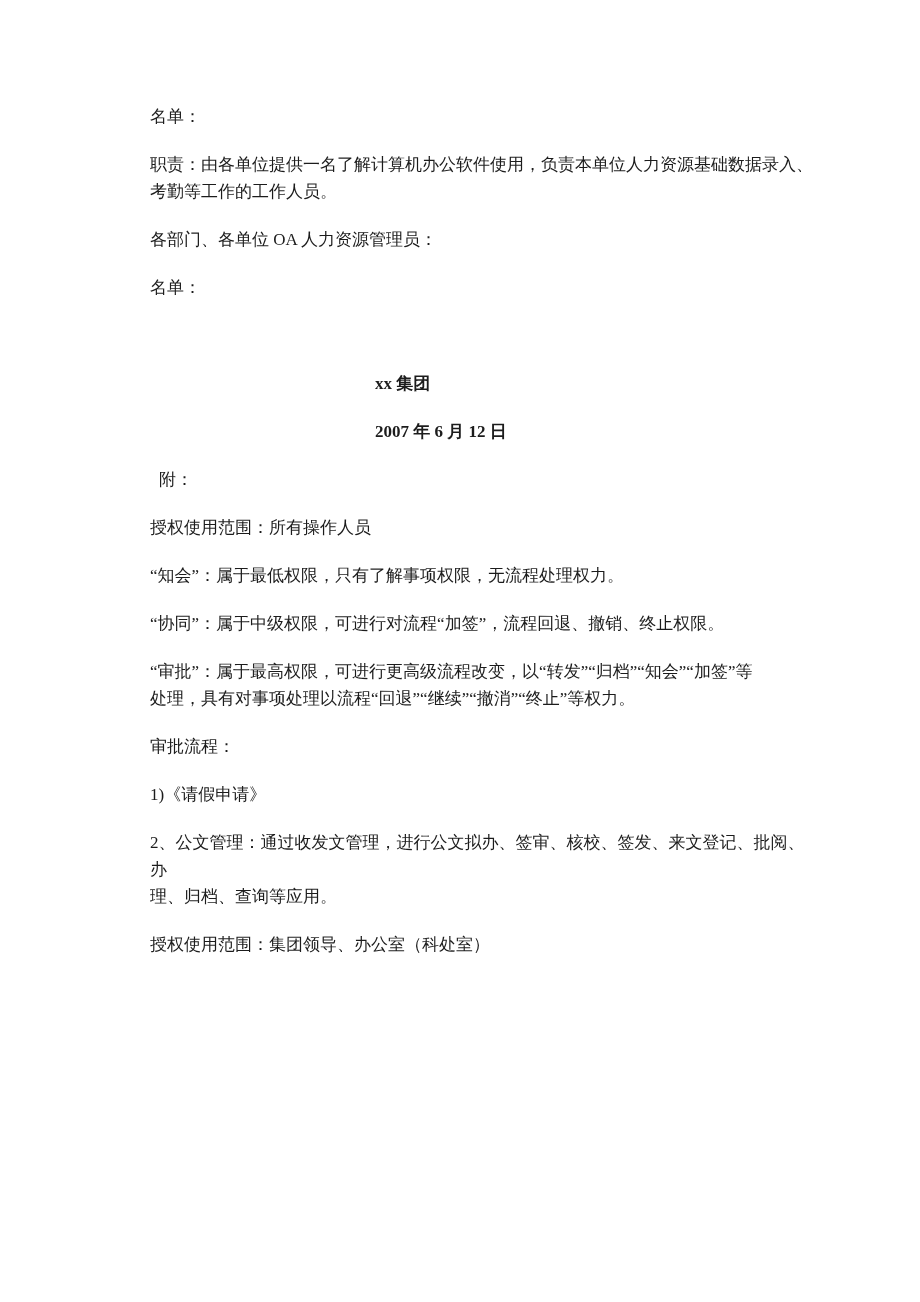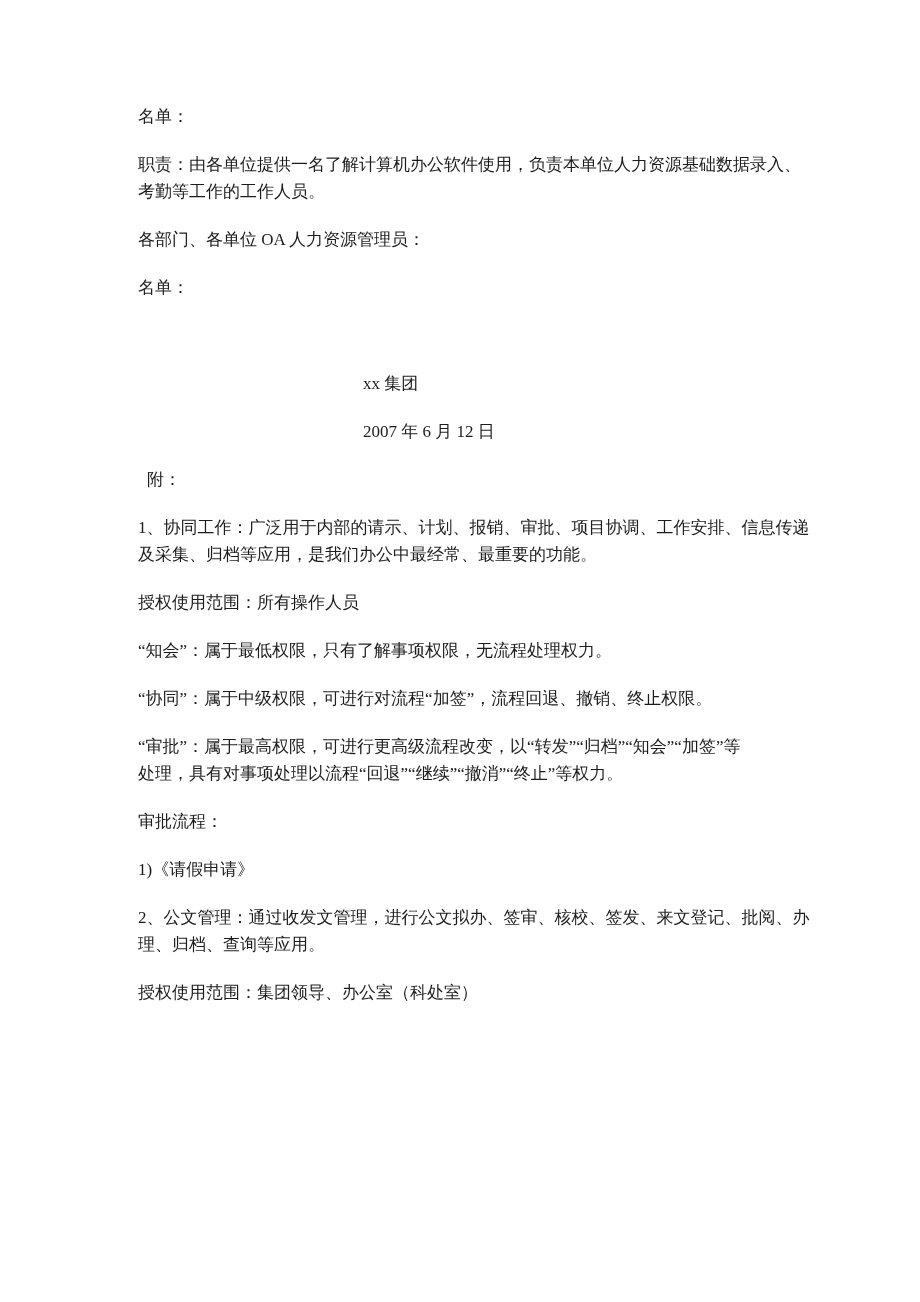--- a/index.html
+++ b/index.html
@@ -11,42 +11,41 @@
     overflow: hidden;
   }
   .doc {
     padding: 103px 104px 0 138px;
     font-family: "Liberation Serif", "DejaVu Serif", serif;
     font-size: 17px;
     line-height: 27px;
     color: var(--text-color, #1c1c1c);
   }
   .para {
-    margin: 0 0 21px 0;
+    margin: 0 0 21px 12px;
     white-space: pre-wrap;
   }
   .p-empty { min-height: 27px; }
-  .p-signature { padding-left: 225px; }
+  .p-signature { padding-left: 225px; font-weight: bold; }
   .p-attach { padding-left: 9px; }
   .heading-gap { display: inline-block; width: 18px; }
 </style>
 </head>
 <body>
 
 <div class="page">
   <div class="doc">
       <p class="para">名单：</p>
       <p class="para">职责：由各单位提供一名了解计算机办公软件使用，负责本单位人力资源基础数据录入、<br>考勤等工作的工作人员。</p>
       <p class="para">各部门、各单位 OA 人力资源管理员：</p>
       <p class="para">名单：</p>
       <p class="para p-empty"></p>
       <p class="para p-signature">xx 集团</p>
       <p class="para p-signature">2007 年 6 月 12 日</p>
       <p class="para p-attach">附：</p>
-      <p class="para">1、协同工作：广泛用于内部的请示、计划、报销、审批、项目协调、工作安排、信息传递<br>及采集、归档等应用，是我们办公中最经常、最重要的功能。</p>
       <p class="para">授权使用范围：所有操作人员</p>
       <p class="para">“知会”：属于最低权限，只有了解事项权限，无流程处理权力。</p>
       <p class="para">“协同”：属于中级权限，可进行对流程“加签”，流程回退、撤销、终止权限。</p>
       <p class="para">“审批”：属于最高权限，可进行更高级流程改变，以“转发”“归档”“知会”“加签”等<br>处理，具有对事项处理以流程“回退”“继续”“撤消”“终止”等权力。</p>
       <p class="para">审批流程：</p>
       <p class="para">1)《请假申请》</p>
       <p class="para">2、公文管理：通过收发文管理，进行公文拟办、签审、核校、签发、来文登记、批阅、办<br>理、归档、查询等应用。</p>
       <p class="para">授权使用范围：集团领导、办公室（科处室）</p>
     </div>
 </div>

